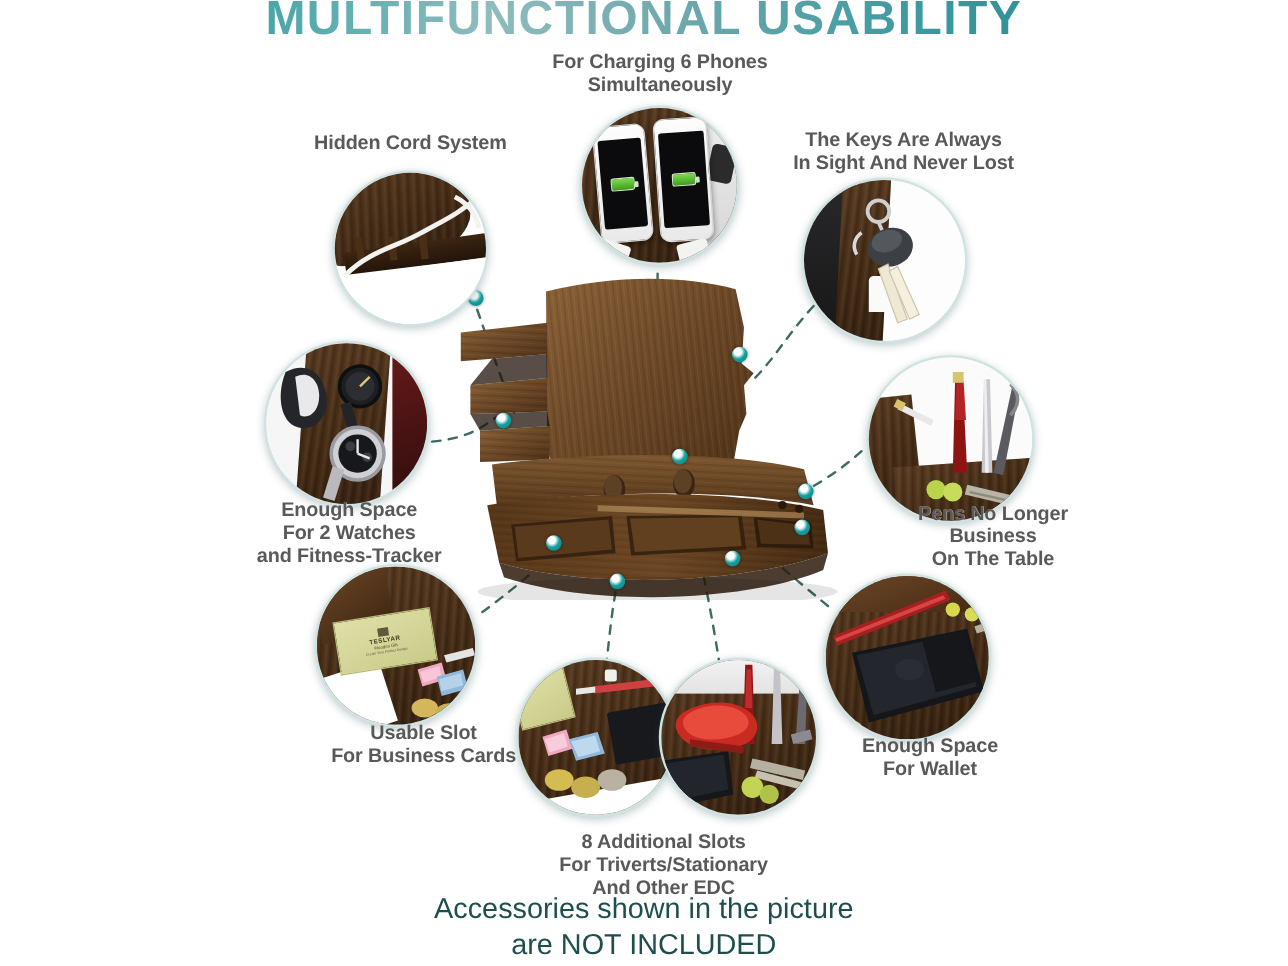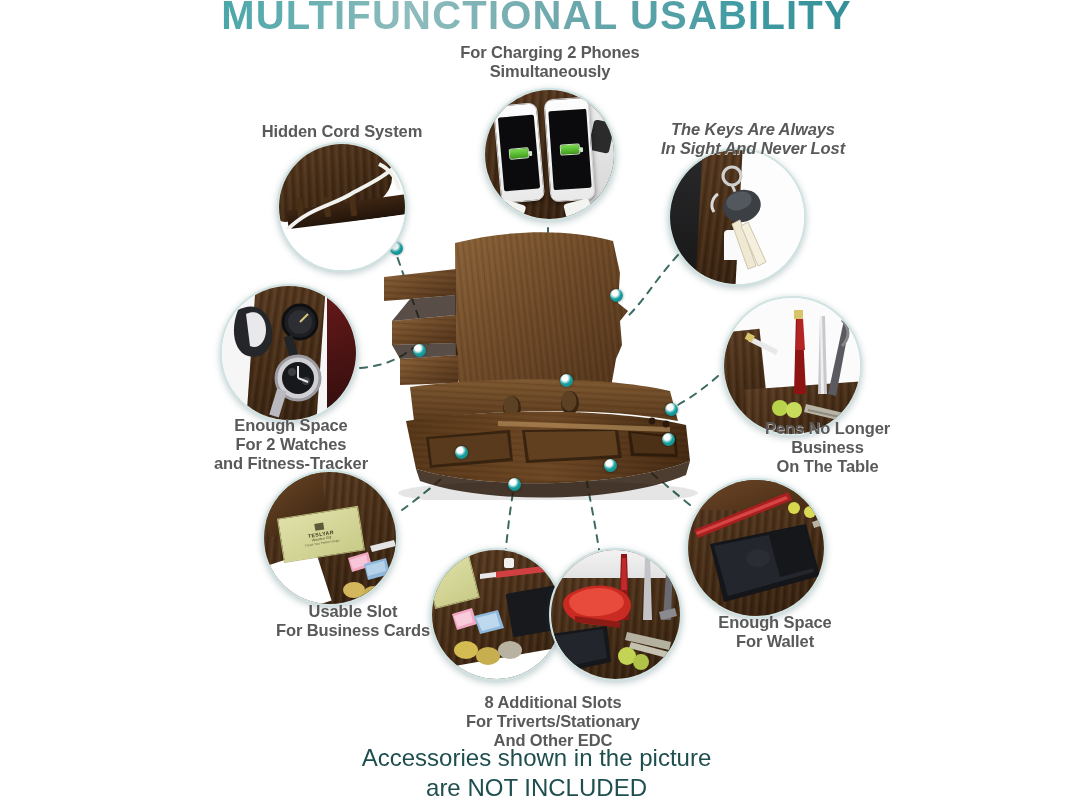--- a/index.html
+++ b/index.html
@@ -246,21 +246,21 @@
     <div style="position:absolute; left:56%; top:41%; width:6px; height:16%;
          background:#4a2f17; transform:rotate(-8deg);"></div>
     <svg viewBox="0 0 130 130" style="position:absolute; inset:0;" width="130" height="130">
       <path d="M8,86 C30,64 52,62 72,50 C90,40 104,34 122,18" stroke="#f2f2ef" stroke-width="4" fill="none" stroke-linecap="round"></path>
       <path d="M100,20 C112,26 118,34 120,46" stroke="#f2f2ef" stroke-width="4" fill="none"></path>
     </svg>
     <div style="position:absolute; left:-10%; top:62%; width:130%; height:50%;
          background:#ffffff; transform:rotate(-7deg);"></div>
   </div>
 </div>
-<div class="callout-label" style="left:212px; top:122px; width:260px;">Hidden Cord System</div>
+<div class="callout-label" style="left:212px; top:110px; width:260px;">Hidden Cord System</div>
 
 <div class="bubble" id="bubble-charging" style="left:483px; top:88px; width:133px; height:133px;">
   <div class="scene wood-dark">
     <div style="position:absolute; right:-2%; top:0; width:26%; height:100%;
          background:linear-gradient(180deg,#efefef,#d4d4d4);"></div>
     <div style="position:absolute; right:2%; top:24%; width:16%; height:24%;
          background:#2b2b2b; border-radius:4px; transform:rotate(12deg);"></div>
     <div class="phone" style="left:9%; top:11%; width:34%; height:76%; transform:rotate(-5deg);">
       <div class="screen">
           <span class="batt"></span>
@@ -270,21 +270,21 @@
       <div class="screen">
           <span class="batt"></span>
         </div>
     </div>
     <div style="position:absolute; left:6%; bottom:-2%; width:24%; height:16%;
          background:#f3f3f0; border-radius:3px; transform:rotate(18deg);"></div>
     <div style="position:absolute; left:62%; bottom:0%; width:20%; height:14%;
          background:#f3f3f0; border-radius:3px; transform:rotate(-14deg);"></div>
   </div>
 </div>
-<div class="callout-label" style="left:420px; top:43px; width:260px;">For Charging 2 Phones
+<div class="callout-label" style="left:420px; top:43px; width:260px;">For Charging 6 Phones
 Simultaneously</div>
 
 <div class="bubble" id="bubble-keys" style="left:668px; top:148px; width:138px; height:138px;">
   <div class="scene" style="background:#fdfdfd;">
     <div style="position:absolute; left:-4%; top:-6%; width:36%; height:112%;
          background:linear-gradient(180deg,#2a2a2c,#161617); transform:rotate(4deg);"></div>
     <div class="wood-dark" style="position:absolute; left:22%; top:-8%; width:30%; height:118%;
          transform:rotate(3deg);"></div>
     <div style="position:absolute; left:40%; top:60%; width:18%; height:22%;
          background:#fafafa; border-radius:4px 4px 0 0;"></div>
@@ -292,21 +292,21 @@
       <circle cx="62" cy="26" r="9" stroke="#cfcfcf" stroke-width="3.2" fill="none"></circle>
       <path d="M62,35 L66,44" stroke="#cfcfcf" stroke-width="3" fill="none"></path>
       <ellipse cx="72" cy="56" rx="19" ry="16" fill="#3c3f44" transform="rotate(-18 72 56)"></ellipse>
       <ellipse cx="69" cy="51" rx="13" ry="9" fill="#53575e" transform="rotate(-18 69 51)"></ellipse>
       <path d="M70,70 L86,116 L78,119 L62,74 Z" fill="#efe9d4" stroke="#cdc5ab" stroke-width="1"></path>
       <path d="M78,72 L96,112 L88,116 L71,76 Z" fill="#f5f0dd" stroke="#cdc5ab" stroke-width="1"></path>
       <path d="M48,44 C42,48 40,56 44,62" stroke="#d9d9d9" stroke-width="3" fill="none"></path>
     </svg>
   </div>
 </div>
-<div class="callout-label" style="left:613px; top:120px; width:280px;font-style:italic;">The Keys Are Always
+<div class="callout-label" style="left:613px; top:108px; width:280px;">The Keys Are Always
 In Sight And Never Lost</div>
 
 <div class="bubble" id="bubble-watches" style="left:220px; top:284px; width:138px; height:138px;">
   <div class="scene" style="background:#f6f6f6;">
     <div class="wood-dark" style="position:absolute; left:22%; top:-8%; width:52%; height:118%;
          transform:rotate(4deg);"></div>
     <div style="position:absolute; right:0%; top:-4%; width:22%; height:110%;
          background:linear-gradient(160deg,#6b1a1a,#2b0c0c);"></div>
     <svg viewBox="0 0 138 138" style="position:absolute; inset:0;" width="138" height="138">
 

